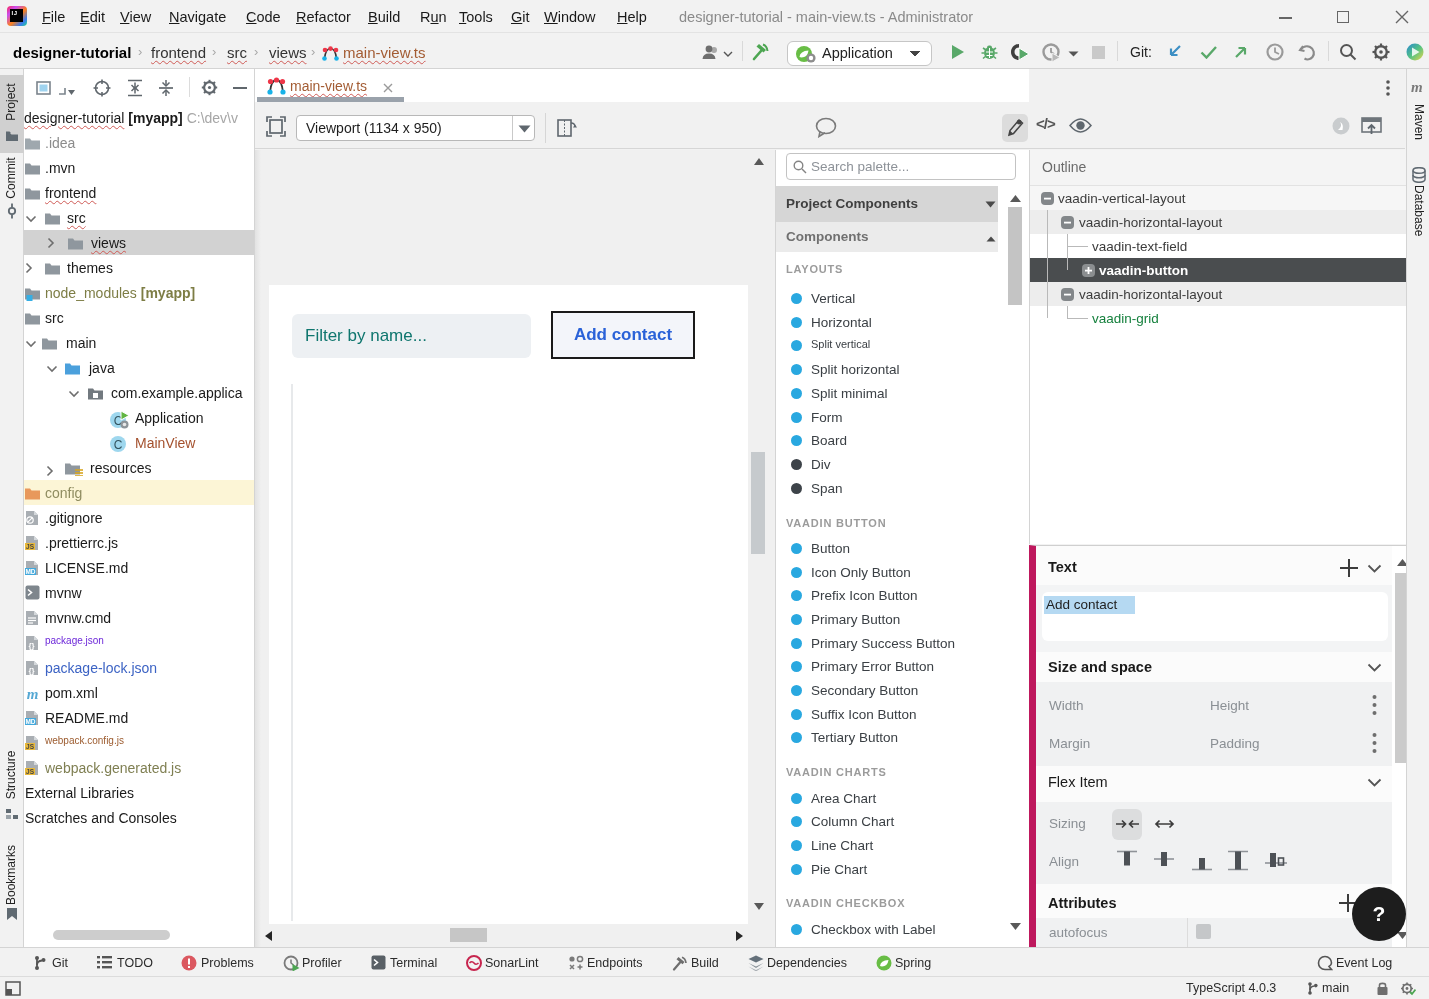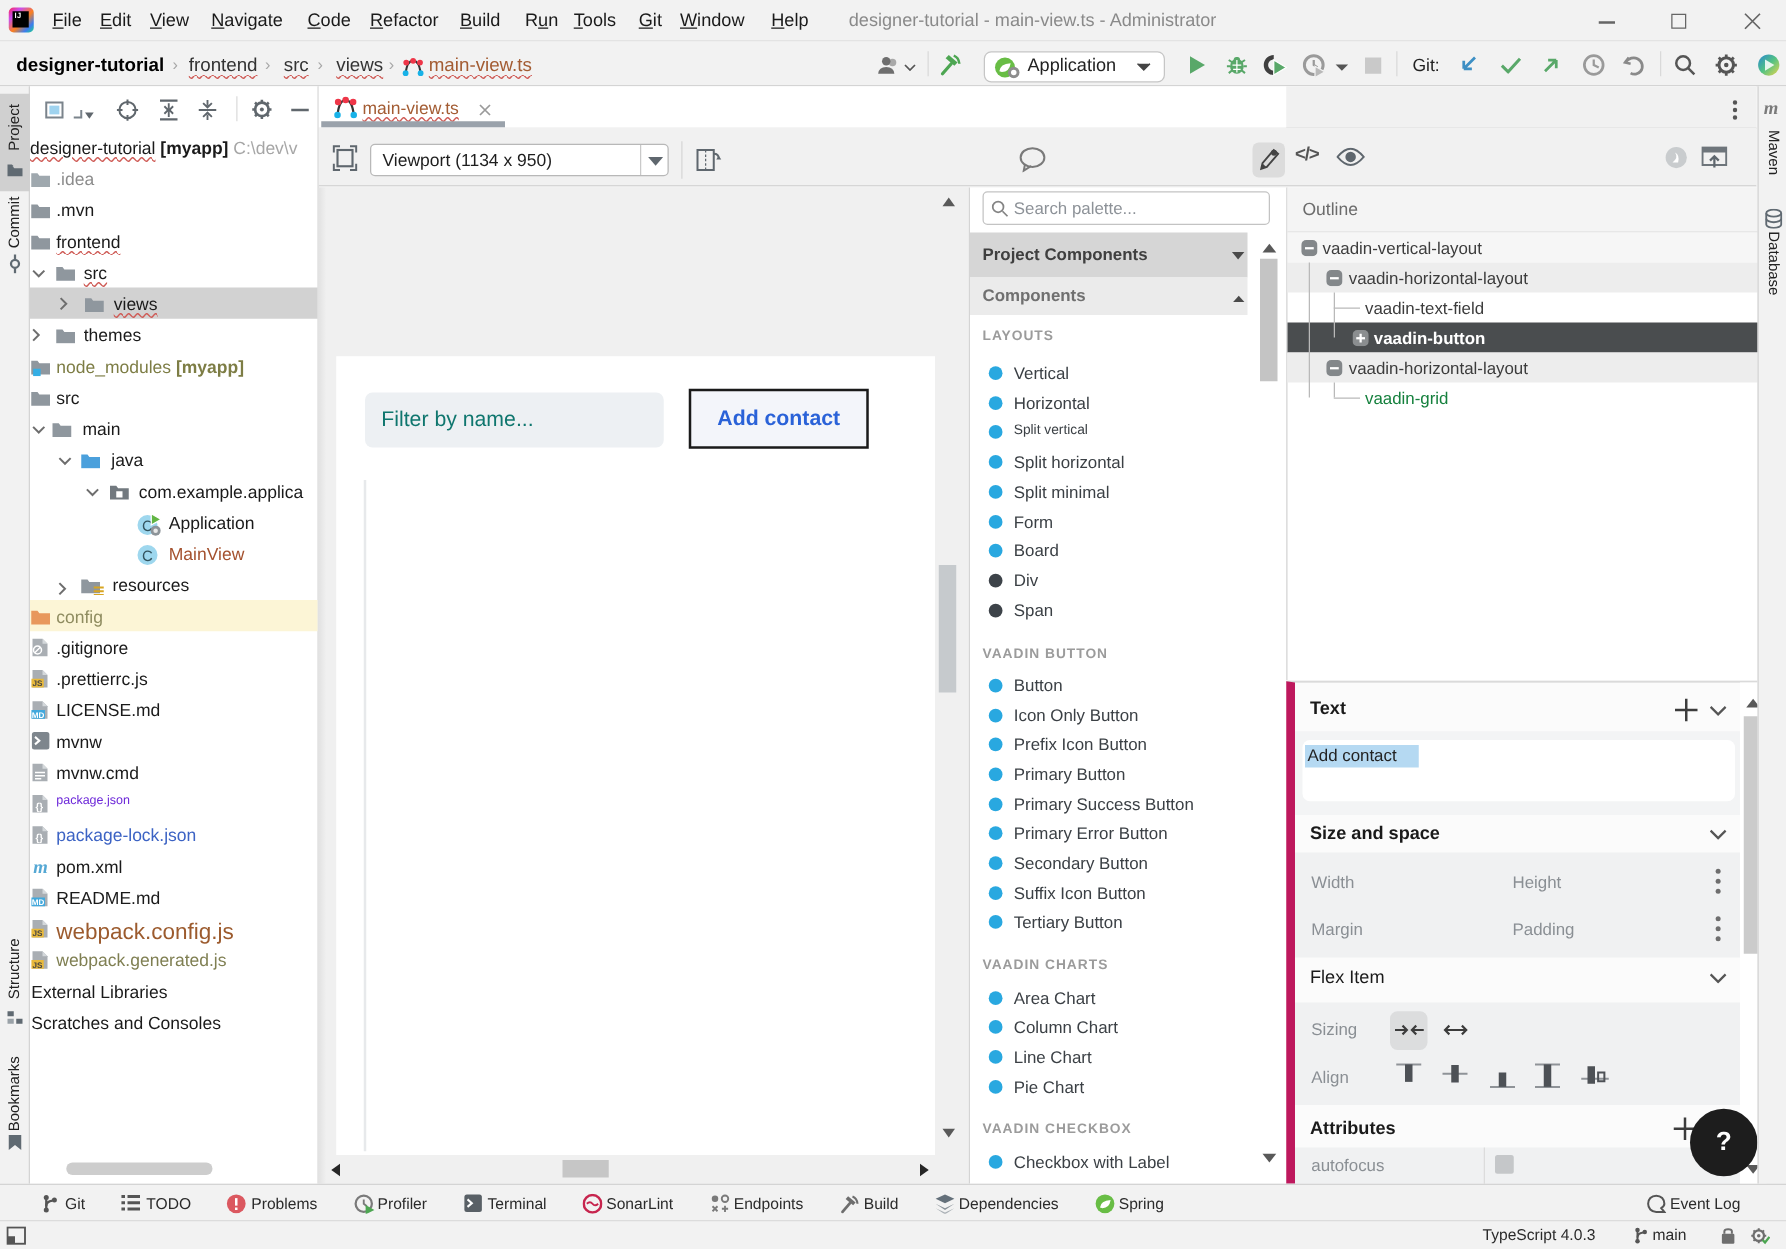--- a/index.html
+++ b/index.html
@@ -417,21 +417,21 @@
       <text x="5.5" y="14" font-size="6.5" text-anchor="middle" fill="#fff" font-weight="bold">MD</text>
     </svg>
   <div class="ab" style="left:21px;top:641px;font-size:14px;">README.md</div>
 
   <svg class="ab" style="left:1px;top:666px;" width="14" height="16">
       <path d="M1 1 L9 1 L13 5 L13 15 L1 15 Z" fill="#a9aeb3"></path>
       <path d="M9 1 L9 5 L13 5 Z" fill="#d4d8db"></path>
       <rect x="0" y="8" width="10" height="7" fill="#e8b93c"></rect>
       <text x="5" y="14" font-size="6.5" text-anchor="middle" fill="#444" font-weight="bold">JS</text>
     </svg>
-  <div class="ab" style="left:21px;top:666px;font-size:18px;color:#9c5b2e;">webpack.config.js</div>
+  <div class="ab" style="left:21px;top:666px;font-size:10px;color:#9c5b2e;">webpack.config.js</div>
 
   <svg class="ab" style="left:1px;top:691px;" width="14" height="16">
       <path d="M1 1 L9 1 L13 5 L13 15 L1 15 Z" fill="#a9aeb3"></path>
       <path d="M9 1 L9 5 L13 5 Z" fill="#d4d8db"></path>
       <rect x="0" y="8" width="10" height="7" fill="#e8b93c"></rect>
       <text x="5" y="14" font-size="6.5" text-anchor="middle" fill="#444" font-weight="bold">JS</text>
     </svg>
   <div class="ab" style="left:21px;top:691px;font-size:14px;color:#7f7f52;">webpack.generated.js</div>
 
   <div class="ab" style="left:1px;top:716px;font-size:14px;">External Libraries</div>

